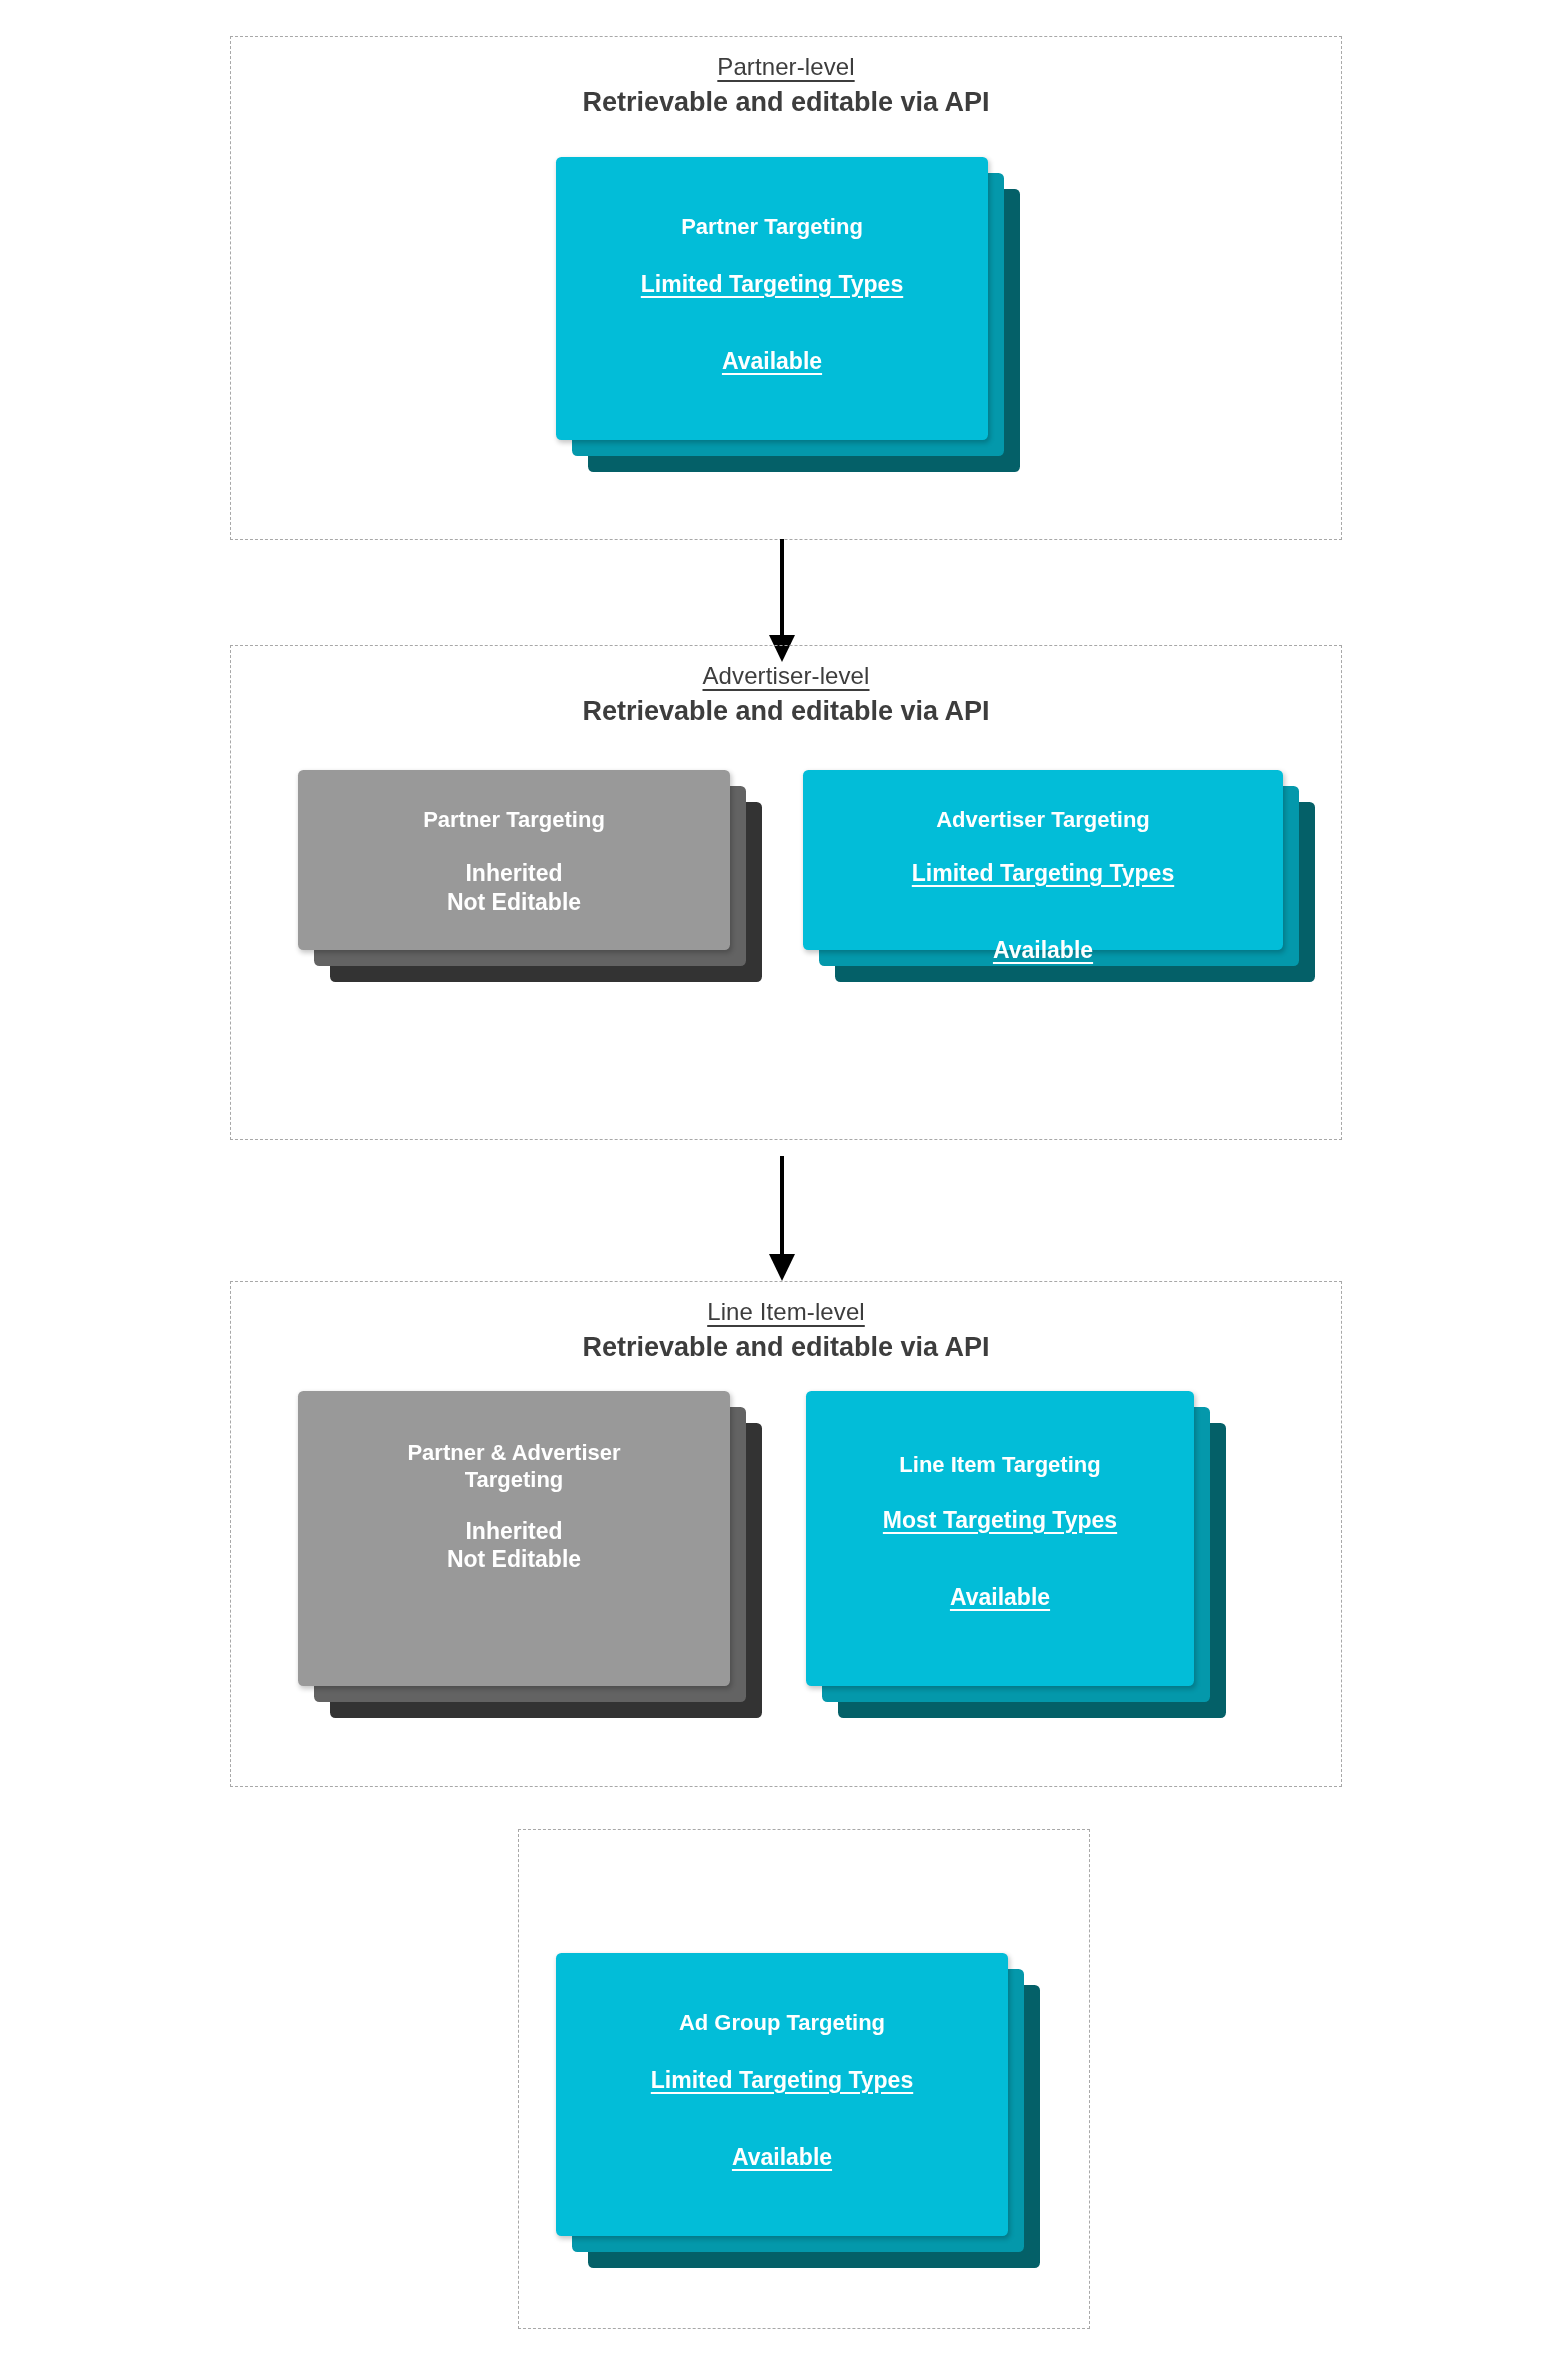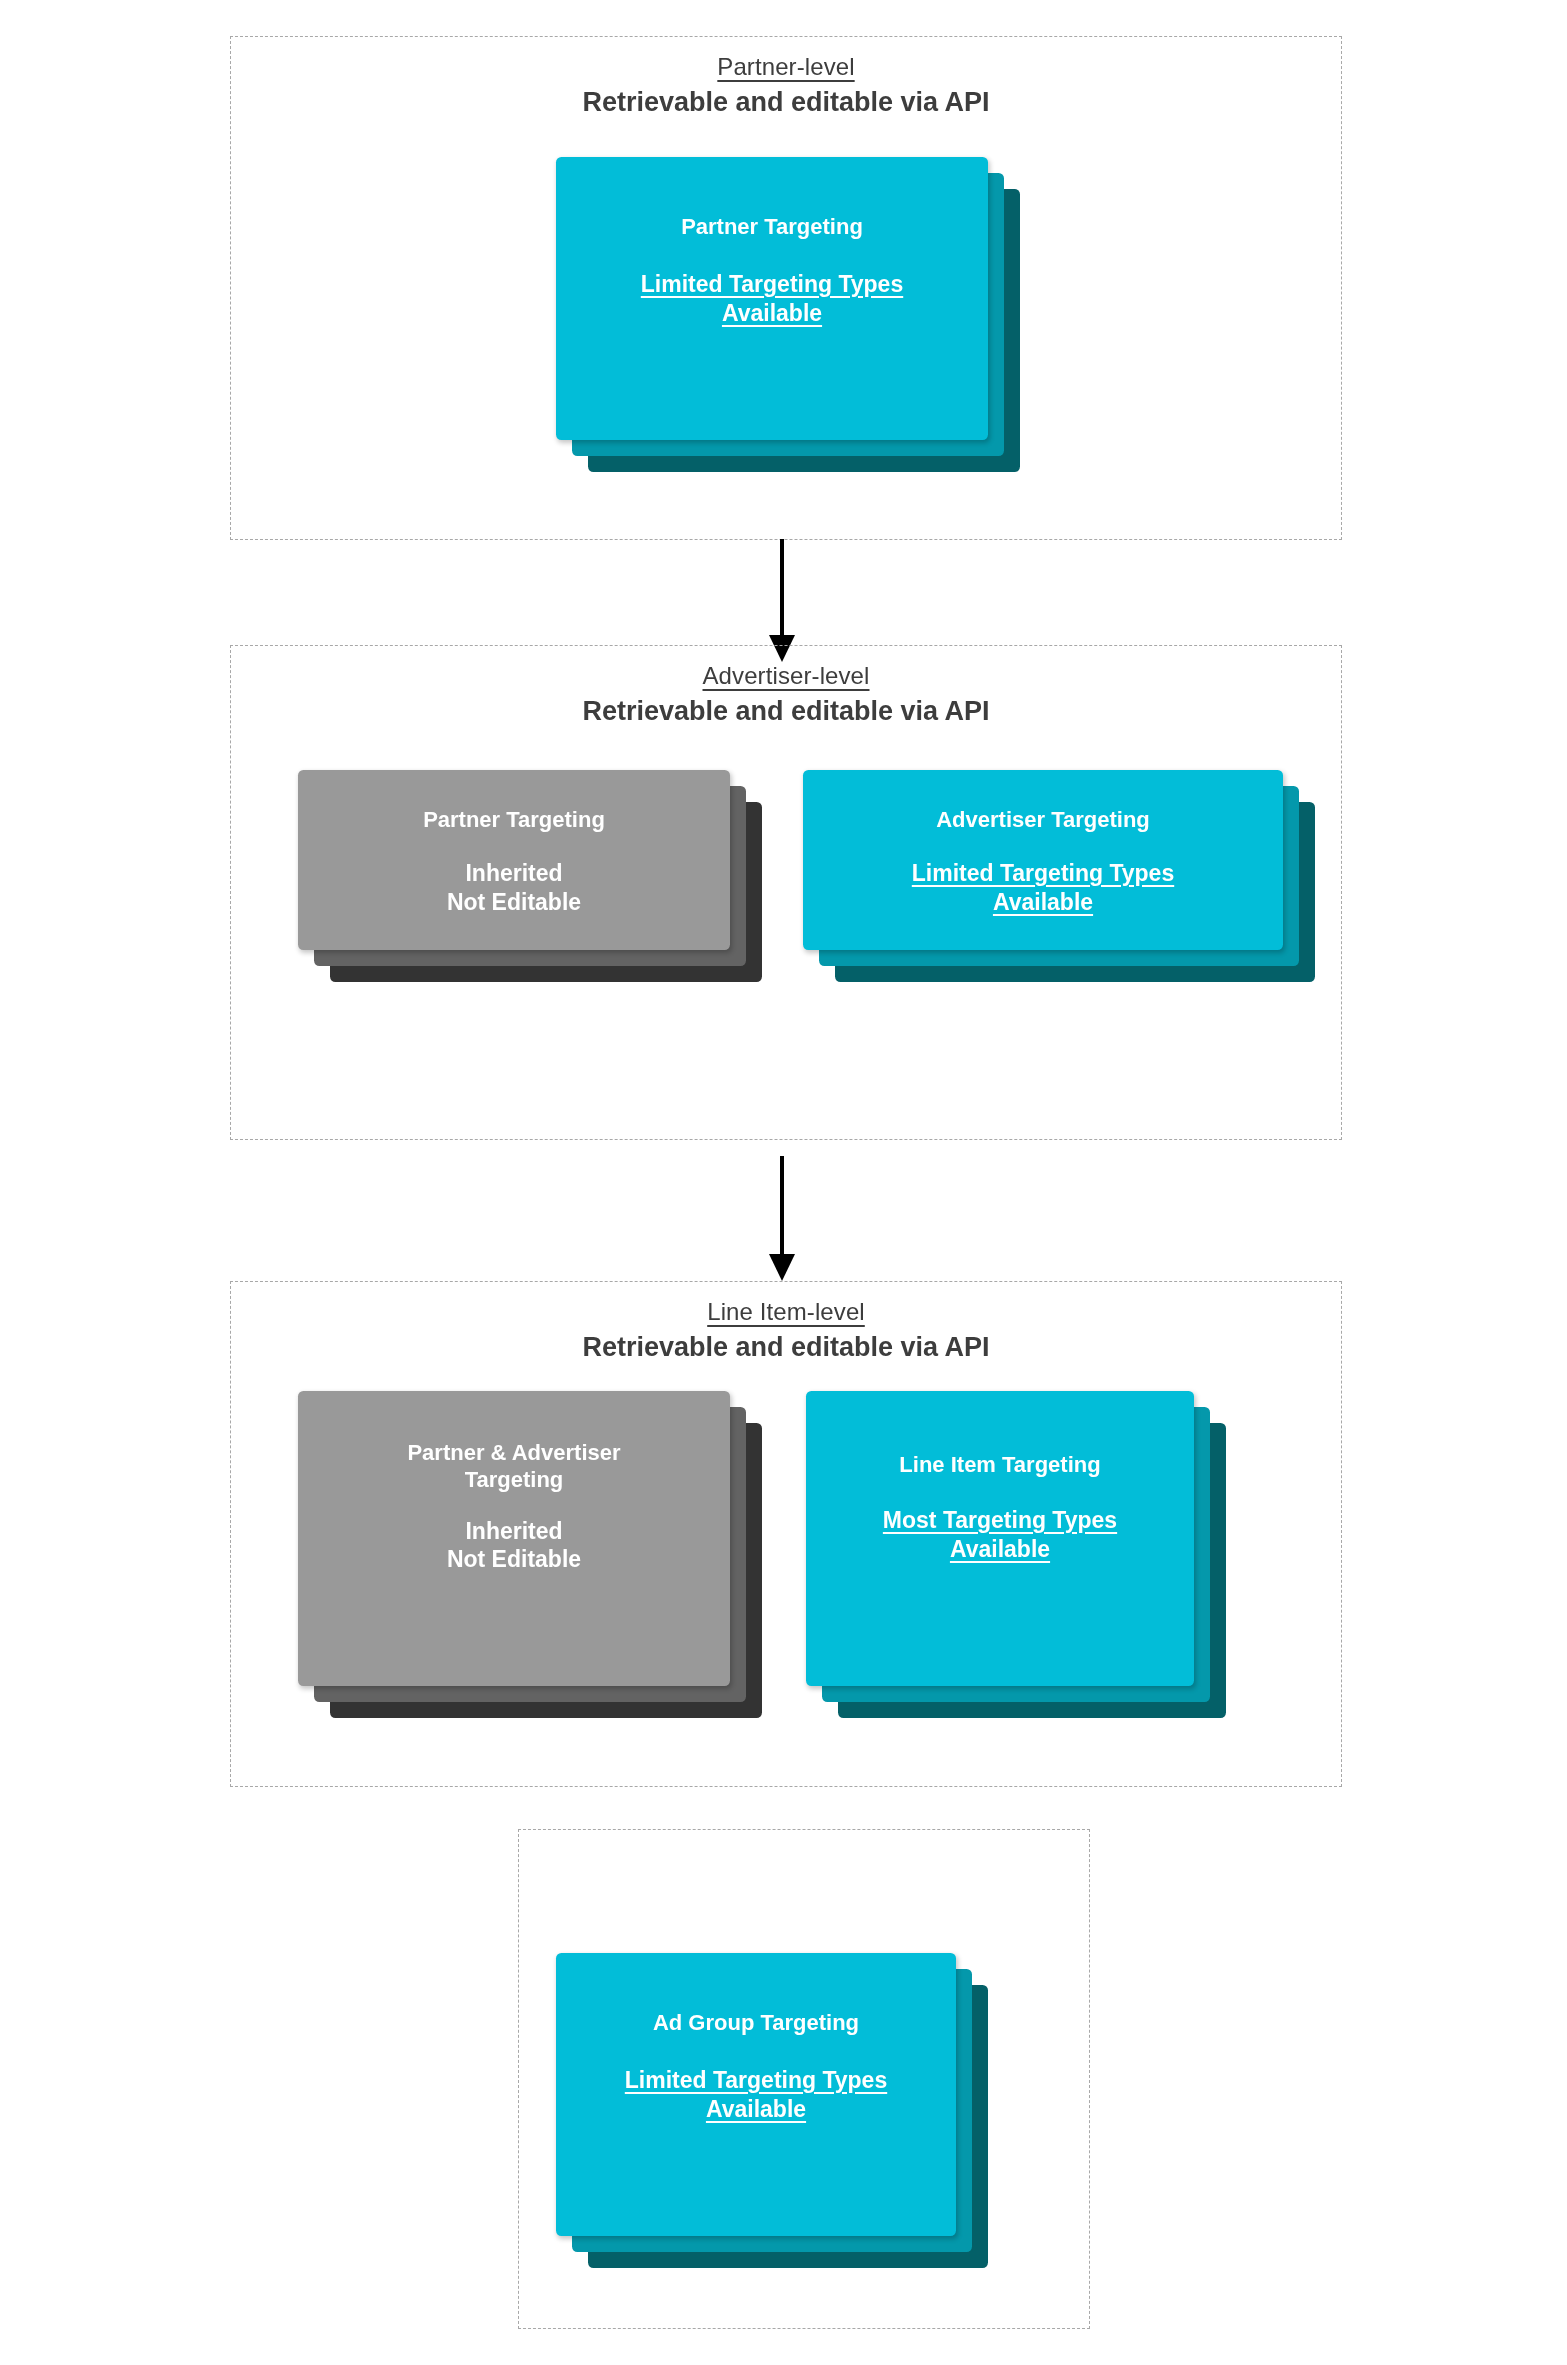--- a/index.html
+++ b/index.html
@@ -106,20 +106,21 @@
     font-size: 23px;
     font-weight: 700;
     color: #ffffff;
     text-align: center;
     line-height: 1.25;
   }
 
   .card-sub.underline {
     text-decoration: underline;
     text-underline-offset: 3.6px;
+    margin-top: 48px;
   }
 
   
   .arrow {
     position: absolute;
   }
   .arrow .shaft {
     position: absolute;
     left: 50%;
     top: 0;
@@ -223,21 +224,21 @@
         <div class="card-title" style="margin-top:61px;">Line Item Targeting</div>
         <div class="card-sub underline" style="margin-top:27px;">Most Targeting Types</div>
         <div class="card-sub underline">Available</div>
       </div>
     </div>
   </div>
 
   <div class="panel" style="left:518px; top:1829px; width:572px; height:500px;">
 
 
-    <div class="stack cyan" style="left:37px; top:123px; width:400px; height:283px;border-radius:15px;">
+    <div class="stack cyan" style="left:37px; top:123px; width:452px; height:283px;border-radius:15px;">
       <div class="layer back2"></div>
       <div class="layer back1"></div>
       <div class="layer front">
         <div class="card-title" style="margin-top:57px;">Ad Group Targeting</div>
         <div class="card-sub underline" style="margin-top:29px;">Limited Targeting Types</div>
         <div class="card-sub underline">Available</div>
       </div>
     </div>
   </div>
 

